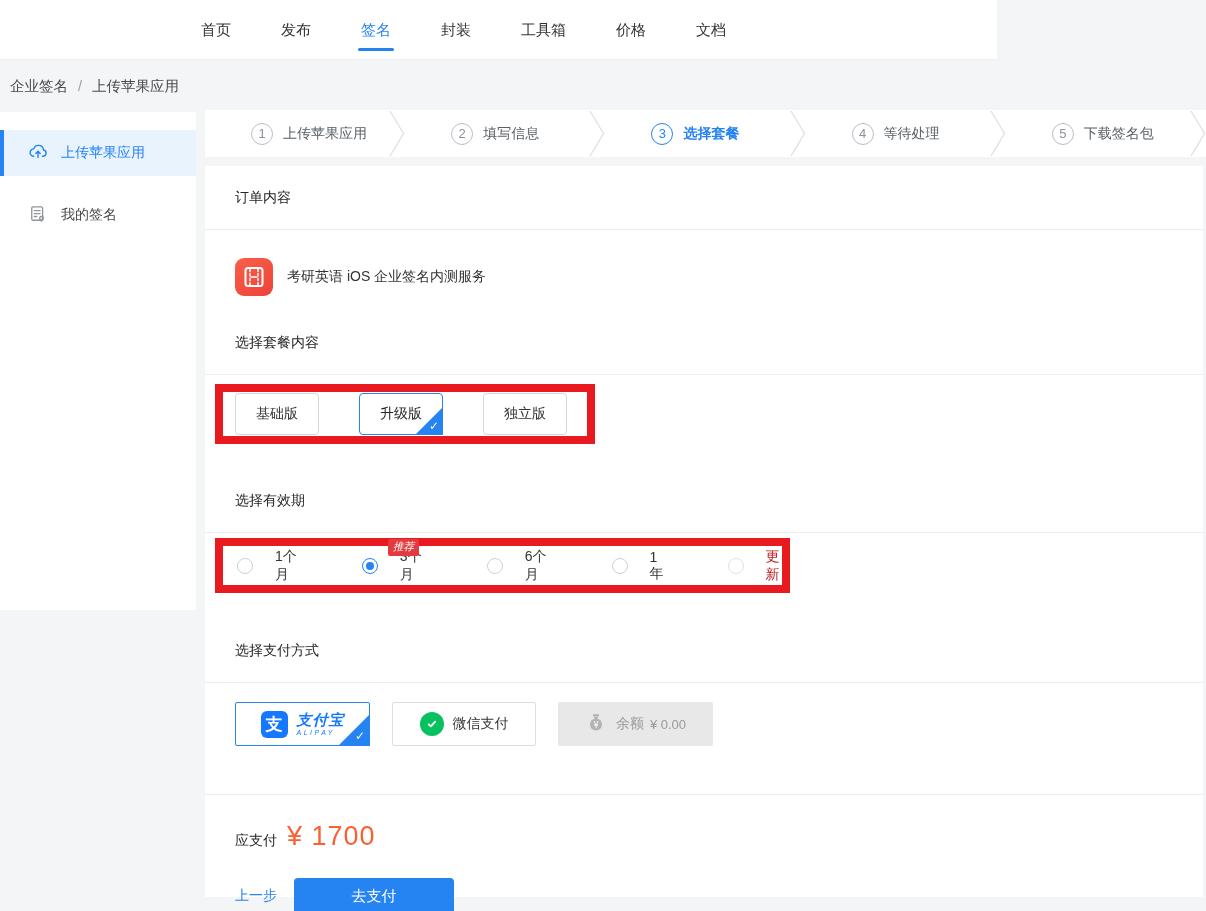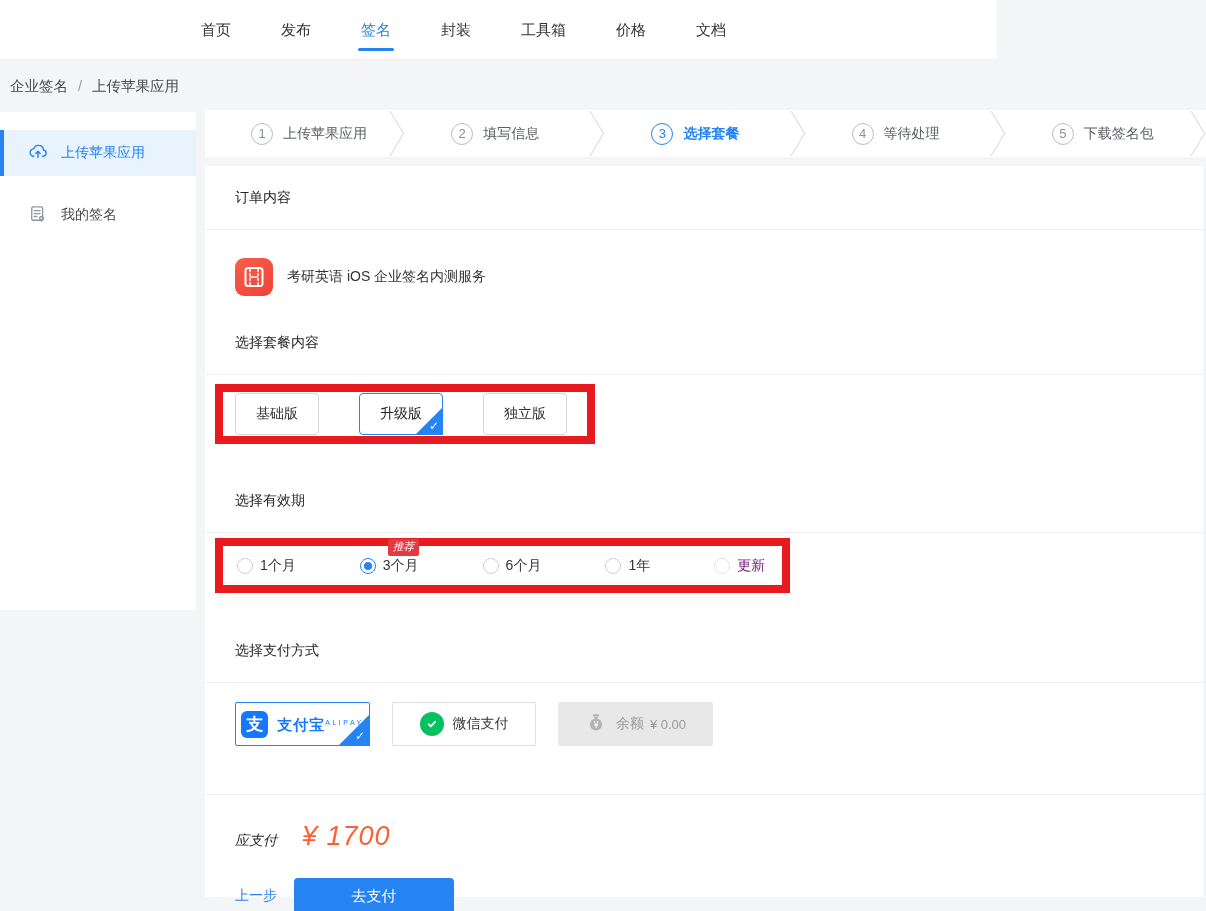--- a/index.html
+++ b/index.html
@@ -100,64 +100,64 @@
   .pkg-btn.selected { border-color:#2583f2; color:#262626; }
   .corner {
     position:absolute; right:-1px; bottom:-1px; width:0; height:0;
     border-left:28px solid transparent; border-bottom:28px solid #2583f2;
   }
   .corner::after {
     content:"✓"; position:absolute; left:-14px; top:12px;
     color:#fff; font-size:12px; font-weight:bold;
   }
   
-  .vopt { display:flex; align-items:center; gap:7px; font-size:14px; color:#333; cursor:pointer; position:relative; }
+  .vopt { display:flex; align-items:center; gap:22px; font-size:14px; color:#333; cursor:pointer; position:relative; }
   .rdo {
     width:16px; height:16px; border:1px solid #cdd1d6; border-radius:50%;
     background:#fff; display:inline-flex; align-items:center; justify-content:center; flex:0 0 auto;
   }
   .vopt.sel .rdo { border-color:#2583f2; }
   .vopt.sel .rdo::after { content:""; width:8px; height:8px; border-radius:50%; background:#2583f2; }
-  .vopt.disabled { color:#701a75; cursor:default;justify-content:flex-end; }
+  .vopt.disabled { color:#b91c1c; cursor:default;justify-content:flex-end; }
   .vopt.disabled .rdo { border-color:#e0e2e5; }
   .badge {
     position:absolute; left:165px; top:-7px; background:#e23a40; color:#fff;
     font-size:10.5px; padding:1px 5px 2px; border-radius:2px; line-height:1.3;
     white-space:nowrap; z-index:3;font-style:italic;
   }
   
   .pay-row { display:flex; align-items:center; gap:22px; padding:19px 30px 48px; border-bottom:1px solid #efefef; }
   .pay-btn {
     height:44px; background:#fff; border:1px solid #dcdfe3; border-radius:2px;
     display:flex; align-items:center; justify-content:center; gap:9px;
     cursor:pointer; position:relative;
   }
   .pay-btn.alipay { width:135px; border-color:#2583f2; }
   .ali-sq {
     width:27px; height:27px; border-radius:6px; background:#1678ff;
     color:#fff; font-size:17px; font-weight:bold;
     display:flex; align-items:center; justify-content:center;
   }
-  .ali-txt { display:flex; flex-direction:row; line-height:1; }
+  .ali-txt { display:flex; flex-direction:column; line-height:1;font-style:italic; }
   .ali-name { color:#1678ff; font-size:15px; font-weight:bold; letter-spacing:1px; }
   .ali-sub { color:#1678ff; font-size:7px; letter-spacing:2.5px; margin-top:2px; }
   .pay-btn.alipay .corner { border-left-width:32px; border-bottom-width:32px; }
   .pay-btn.alipay .corner::after { left:-15px; top:15px; }
   .pay-btn.wechat { width:144px; }
   .wx-circle {
     width:24px; height:24px; border-radius:50%; background:#07c160;
     display:flex; align-items:center; justify-content:center; flex:0 0 auto;
   }
   .pay-btn .pay-lbl { font-size:14px; color:#333; }
   .pay-btn.balance { width:155px; background:#e8e8e8; border:none; cursor:default; }
   .pay-btn.balance .pay-lbl { color:#999; }
   .bal-amt { font-size:13px; color:#999; margin-left:-3px; }
   
   .foot { padding:26px 30px 0; }
-  .pay-line { display:flex; align-items:baseline; gap:25px;font-style:italic; }
+  .pay-line { display:flex; align-items:baseline; gap:10px; }
   .pay-label { font-size:14px; color:#262626; }
   .pay-amount { font-size:27px; color:#fb6130; letter-spacing:1px; }
   .btn-line { display:flex; align-items:center; gap:17px; margin-top:26px; }
   .prev-link { font-size:14px; color:#2583f2; cursor:pointer; }
   .pay-go {
     width:160px; height:36px; background:#2583f2; color:#fff; border:none;
     border-radius:4px; font-size:15px; cursor:pointer;
     font-family:"Liberation Sans","DejaVu Sans",sans-serif;
   }
 </style>

